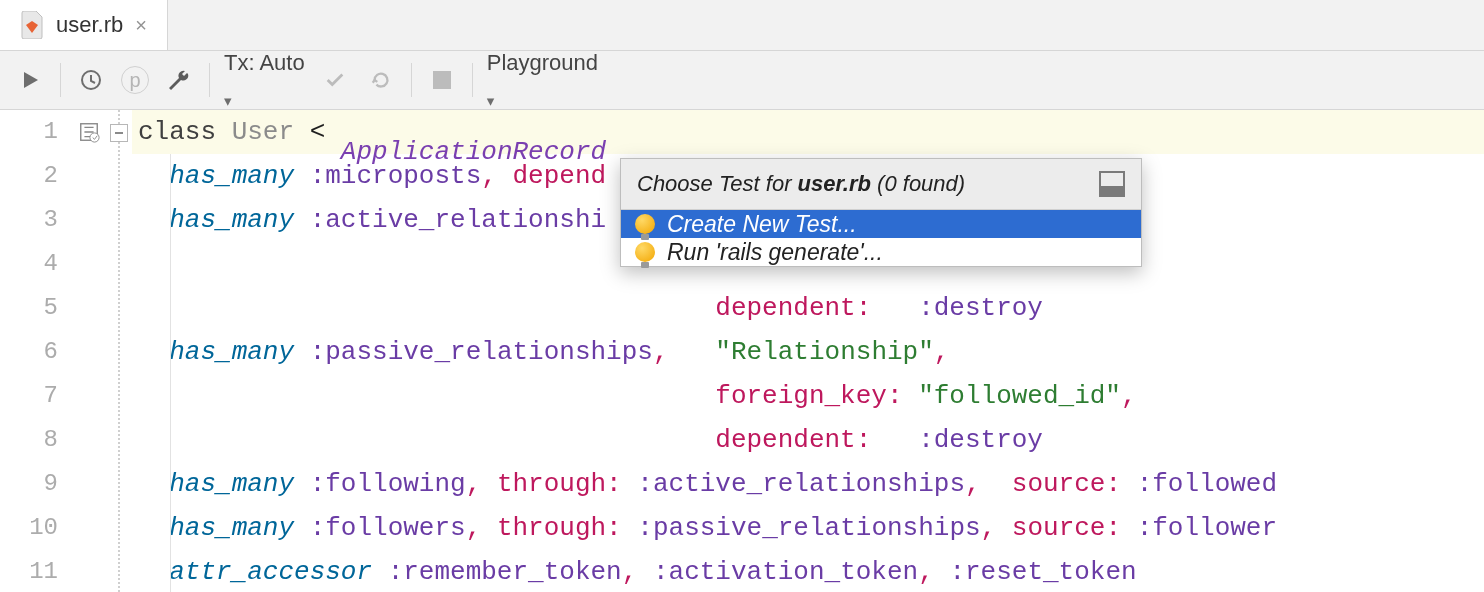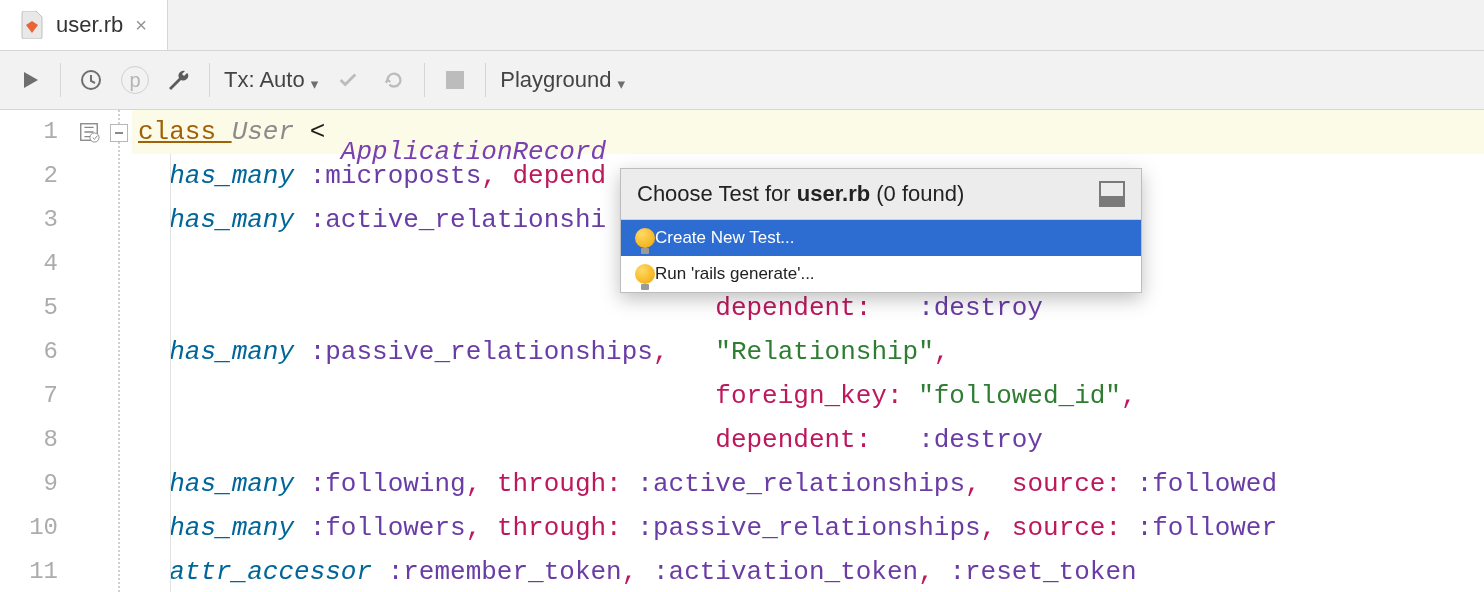--- a/index.html
+++ b/index.html
@@ -10,54 +10,54 @@
   .tab{height:50px;display:flex;align-items:center;gap:12px;padding:0 20px;background:#fff;border-right:1px solid #d6d6d6;}
   .tab .file-icon{width:24px;height:28px;position:relative;}
   .tab .file-icon svg{display:block;}
   .tab-label{font-size:22px;color:#333;}
   .tab-close{font-size:20px;color:#939393;cursor:pointer;}
 
   
   .toolbar{height:58px;background:#f2f2f2;border-bottom:1px solid #d6d6d6;display:flex;align-items:center;padding:0 14px;gap:14px;}
   .tb-btn{display:flex;align-items:center;justify-content:center;width:32px;height:32px;color:#6e6e6e;}
   .tb-sep{width:1px;height:34px;background:#d6d6d6;}
-  .tb-text{font-size:22px;color:#444;display:flex;align-items:flex-end;gap:6px;}
+  .tb-text{font-size:22px;color:#444;display:flex;align-items:flex-start;gap:16px;flex-direction:column;}
   .chev{font-size:15px;color:#6e6e6e;}
 
   
   .editor{position:relative;display:flex;height:482px;font-family:"SFMono-Regular",Consolas,"Liberation Mono",Menlo,monospace;font-size:26px;line-height:44px;}
   .gutter{width:70px;text-align:right;color:#acacac;font-size:24px;padding-top:0;}
   .gutter .ln{height:44px;display:flex;align-items:center;justify-content:flex-end;padding-right:12px;}
   .gutter2{width:38px;border-right:0;position:relative;}
   .gutter2 .gicon{height:44px;display:flex;align-items:center;justify-content:center;}
   .fold-col{width:24px;position:relative;}
   .fold-col .vline{position:absolute;left:10px;top:0;bottom:0;width:0;border-left:2px dotted #cfcfcf;}
   .fold-col .fbox{position:absolute;left:2px;top:14px;width:16px;height:16px;border:1px solid #b7b7b7;background:#fff;display:flex;align-items:center;justify-content:center;}
   .fold-col .fbox::after{content:"";width:8px;height:2px;background:#8a8a8a;}
   .code{position:relative;flex:1;}
   .code-line{height:44px;display:flex;align-items:center;white-space:pre;padding-left:6px;}
   .code-line.first{background:#fcfbe8;}
   .code .guide{position:absolute;left:38px;top:44px;height:440px;width:1px;background:#e2e2e2;}
 
   
   .kw{color:#006699;font-style:italic;font-family:Liberation Mono, monospace;}   
-  .kw2{color:#a16207;font-style:normal;text-decoration:underline;}
-  .cls{color:#8b8b8b;font-style:italic;}
+  .kw2{color:#404040;font-style:normal;}
+  .cls{color:#8b8b8b;}
   .cls2{color:#7a3fb0;font-style:italic;margin-top:40px;}
   .sym{color:#6a3ca5;}
   .key{color:#be185d;}
   .str{color:#2e7d32;}
   .op{color:#1e1e1e;}
 
   
-  .popup{position:absolute;left:620px;top:168px;width:520px;background:#fff;border:1px solid #bdbdbd;box-shadow:0 6px 18px rgba(0,0,0,.25);}
+  .popup{position:absolute;left:620px;top:158px;width:520px;background:#fff;border:1px solid #bdbdbd;box-shadow:0 6px 18px rgba(0,0,0,.25);font-style:italic;}
   .popup-head{height:50px;background:#ececec;border-bottom:1px solid #d0d0d0;display:flex;align-items:center;justify-content:space-between;padding:0 16px;font-size:22px;color:#222;}
   .popup-head .pop-icon{width:22px;height:22px;border:2px solid #7a7a7a;display:flex;align-items:flex-end;}
   .popup-head .pop-icon::after{content:"";display:block;width:100%;height:9px;background:#7a7a7a;}
-  .popup-item{height:36px;display:flex;align-items:center;padding:0 14px;font-size:17px;color:#222;}
+  .popup-item{height:28px;display:flex;align-items:center;gap:12px;padding:0 14px;font-size:23px;color:#222;}
   .popup-item.selected{background:#2d6cd1;color:#fff;}
   .bulb{width:20px;height:20px;border-radius:50%;background:radial-gradient(circle at 35% 30%, #ffd966, #f2a500);position:relative;}
   .bulb::after{content:"";position:absolute;bottom:-6px;left:6px;width:8px;height:6px;background:#9a9a9a;border-radius:1px;}
 </style>
 </head>
 <body>
 
 <div class="tab-bar">
   <div class="tab">
     <span class="file-icon">

